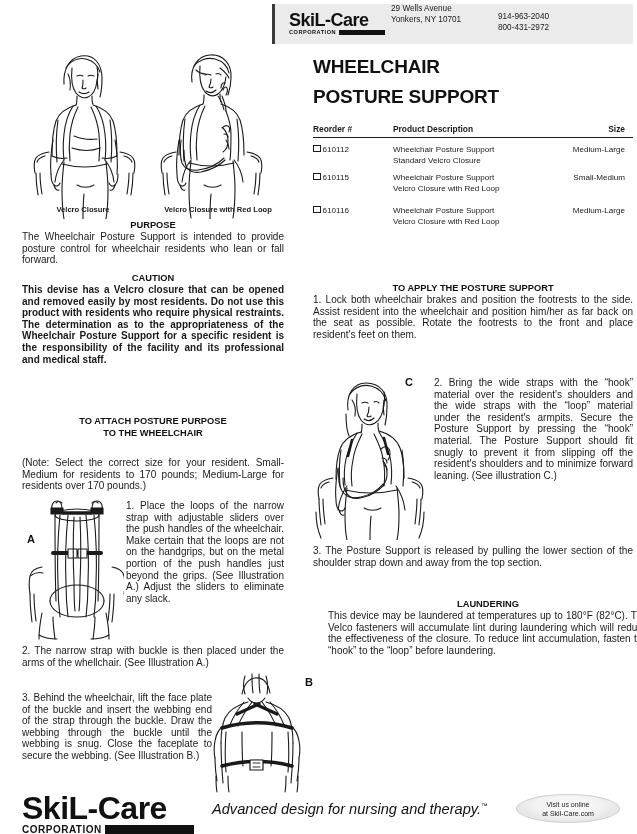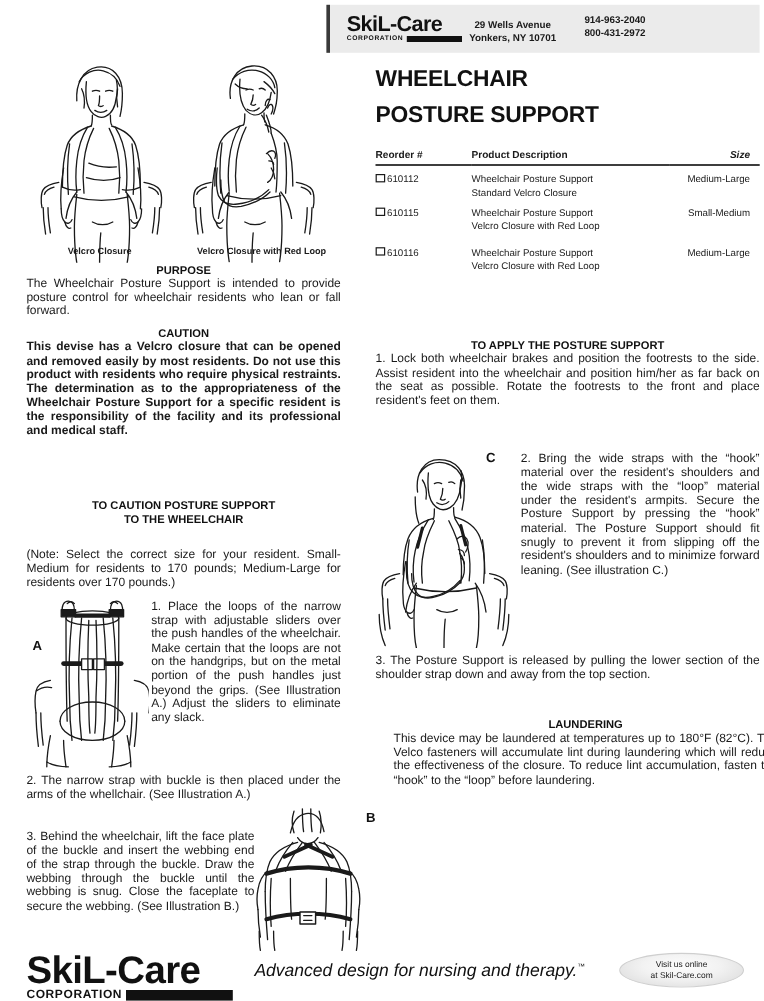--- a/index.html
+++ b/index.html
@@ -34,34 +34,33 @@
   }
   .hdr-logo {
     position: absolute;
     left: 14px;
     top: 7px;
     width: 96px;
   }
   .hdr-addr {
     position: absolute;
     left: 116px;
-    top: 12px;
+    top: 0;
     font-size: 8.2px;
     line-height: 10.5px;
-    font-weight: bold;
+    font-weight: normal;
     color: #1a1a1a;
-    text-align: center;
   }
   .hdr-phone {
     position: absolute;
-    left: 212px;
+    left: 223px;
     top: 8px;
     font-size: 8.2px;
     line-height: 10.5px;
-    font-weight: bold;
+    font-weight: normal;
     color: #1a1a1a;
   }
 
   
   .logo-wrap { position: relative; display: block; }
   .logo-main {
     font-family: "Liberation Sans", sans-serif;
     font-weight: bold;
     letter-spacing: -0.5px;
     color: #111111;
@@ -113,21 +112,21 @@
     width: 100%;
   }
   .prod-table th {
     font-size: 8.4px;
     font-weight: bold;
     text-align: left;
     padding: 0 0 3px 0;
     border-bottom: 1.3px solid #1a1a1a;
     vertical-align: bottom;
   }
-  .prod-table th.c-size { text-align: right; padding-right: 8px; font-style: italic;}
+  .prod-table th.c-size { text-align: right; padding-right: 8px;}
   .prod-table td {
     padding: 6px 0 0 0;
     vertical-align: top;
     line-height: 11px;
   }
   .prod-table td.c-size { text-align: right; padding-right: 8px; white-space: nowrap; }
   .prod-table td.c-re { width: 80px; white-space: nowrap; }
   .prod-table td.c-desc { width: 165px; }
   .chk {
     display: inline-block;
@@ -389,21 +388,21 @@
     <div class="sec-head">PURPOSE</div>
     <div class="body-txt">The Wheelchair Posture Support is intended to provide posture control for wheelchair residents who lean or fall forward.</div>
   </div>
 
   <div class="blk-caution">
     <div class="sec-head">CAUTION</div>
     <div class="body-txt bold">This devise has a Velcro closure that can be opened and removed easily by most residents. Do not use this product with residents who require physical restraints. The determination as to the appropriateness of the Wheelchair Posture Support for a specific resident is the responsibility of the facility and its professional and medical staff.</div>
   </div>
 
   <div class="blk-attach">
-    <div class="sec-head">TO CAUTION POSTURE SUPPORT</div>
+    <div class="sec-head">TO ATTACH POSTURE PURPOSE</div>
     <div class="sec-head">TO THE WHEELCHAIR</div>
     <div class="body-txt" style="margin-top:18px;">(Note: Select the correct size for your resident. Small-Medium for residents to 170 pounds; Medium-Large for residents over 170 pounds.)</div>
   </div>
 
   <div class="blk-step1 body-txt">1. Place the loops of the narrow strap with adjustable sliders over the push handles of the wheelchair. Make certain that the loops are not on the handgrips, but on the metal portion of the push handles just beyond the grips. (See Illustration A.) Adjust the sliders to eliminate any slack.</div>
   <div class="blk-step23 body-txt">2. The narrow strap with buckle is then placed under the arms  of the whellchair. (See Illustration A.)</div>
   <div class="blk-step3 body-txt">3. Behind the wheelchair, lift the face plate of the buckle and insert the webbing end of the strap through the buckle. Draw the webbing through the buckle until the webbing is snug. Close the faceplate to secure the webbing. (See Illustration B.)</div>
 
   <div class="illus ill-a">
     <svg viewBox="0 0 104 148" width="104" height="148" fill="none" stroke="#1a1a1a" stroke-width="1.1" stroke-linejoin="round" stroke-linecap="round">

